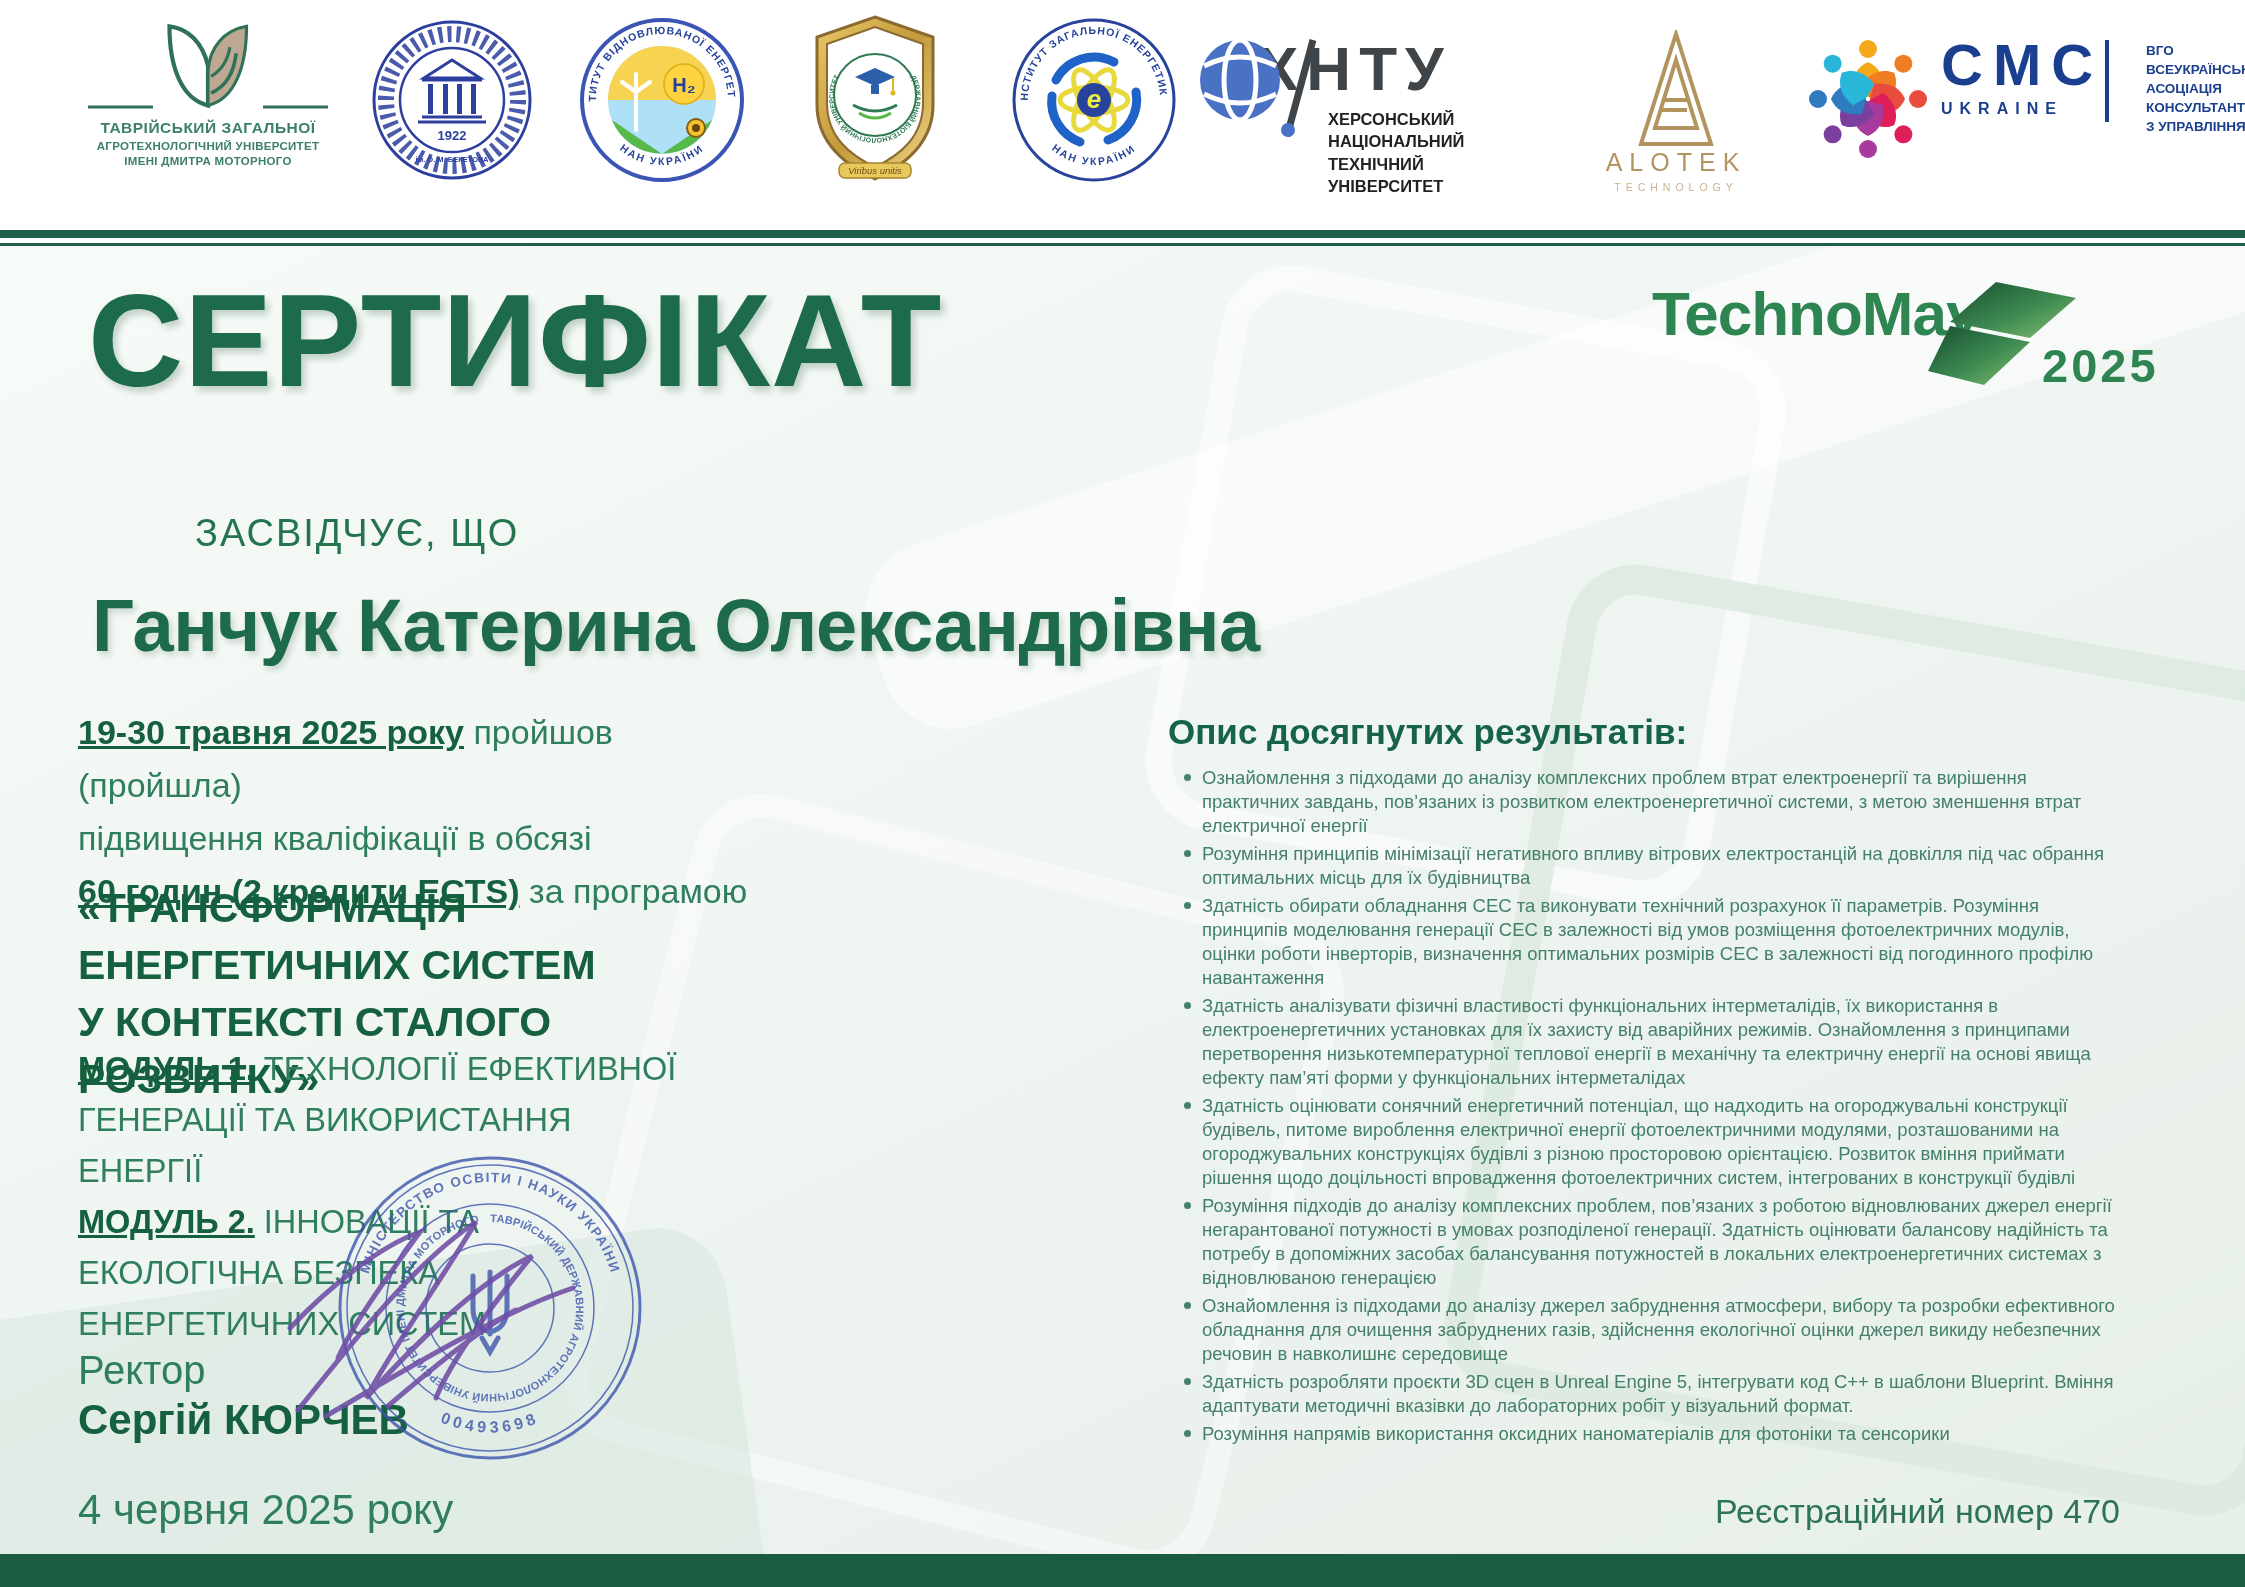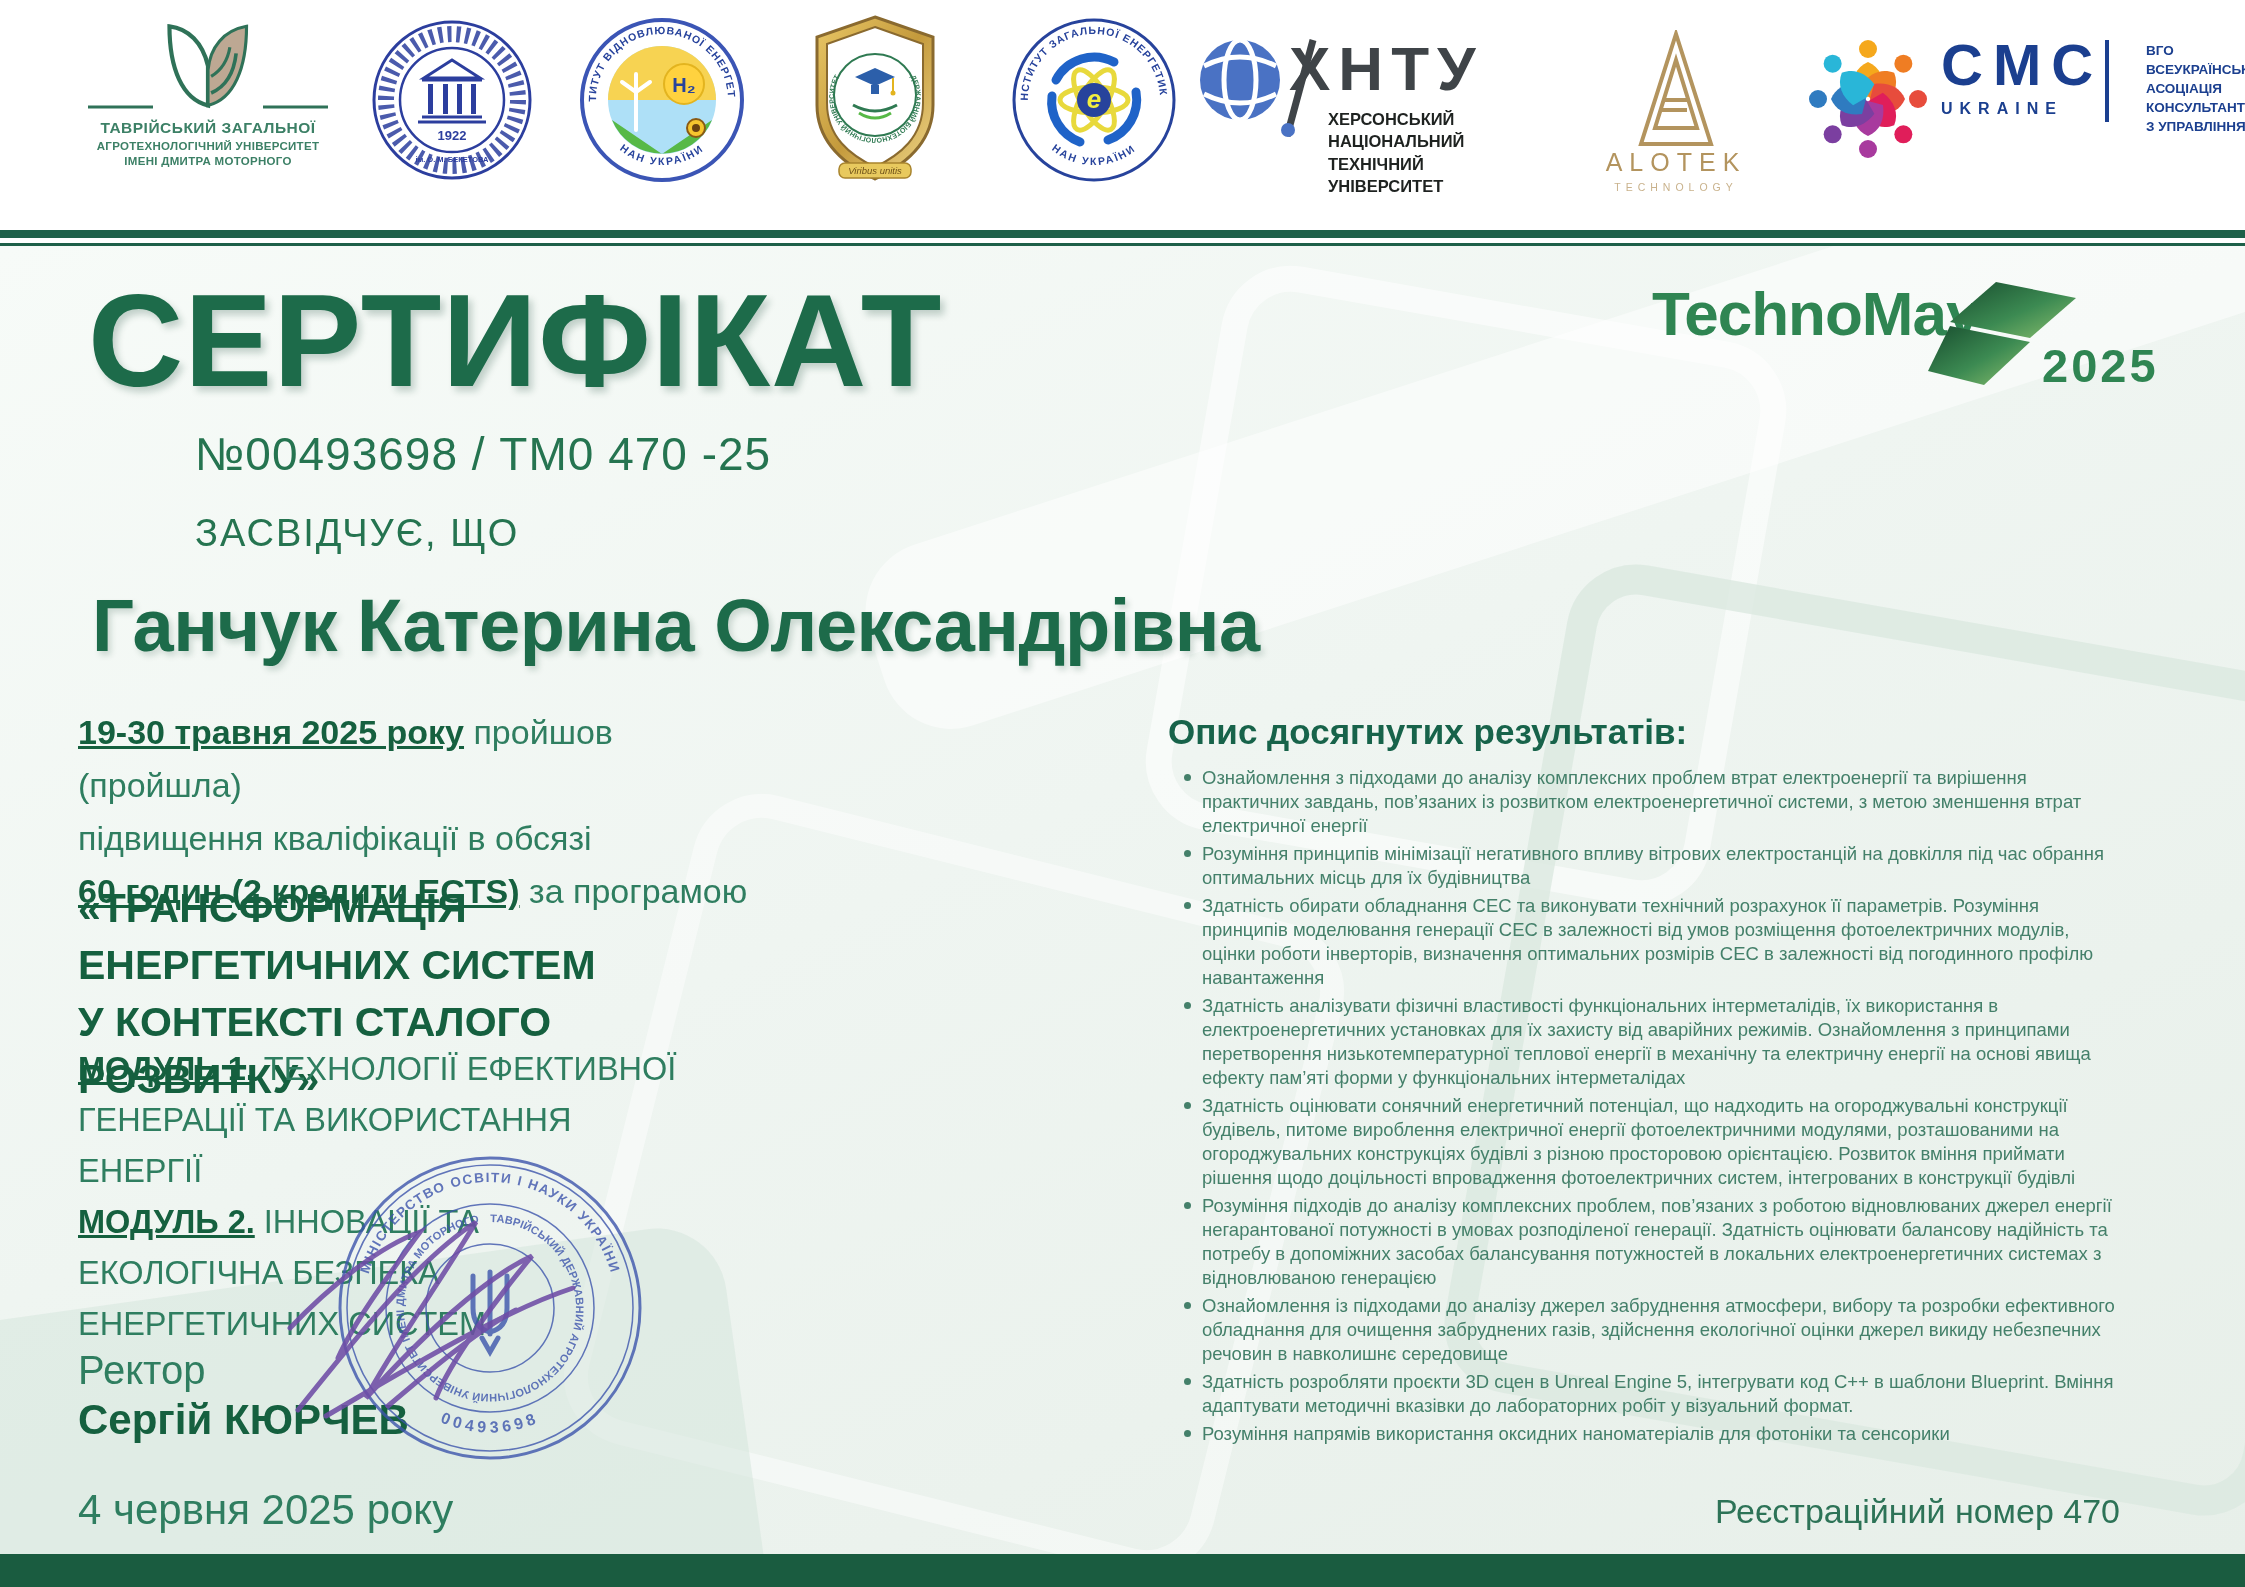--- a/index.html
+++ b/index.html
@@ -214,21 +214,21 @@
       <svg width="130" height="100" viewBox="0 0 130 100" style="position:absolute;left:0;top:0;">
         <circle cx="45" cy="42" r="40" fill="#4a72c4"></circle>
         <g stroke="#ffffff" stroke-width="5" fill="none">
           <ellipse cx="45" cy="42" rx="16" ry="40"></ellipse>
           <path d="M9 28 Q45 10 81 28"></path>
           <path d="M9 56 Q45 74 81 56"></path>
         </g>
         <line x1="118" y1="2" x2="92" y2="98" stroke="#3f4448" stroke-width="7"></line>
         <circle cx="93" cy="92" r="7" fill="#4a72c4"></circle>
       </svg>
-      <div class="khntu-abbr" style="margin-left:94px;">ХНТУ</div>
+      <div class="khntu-abbr" style="margin-left:62px;">ХНТУ</div>
       <div class="khntu-lines" style="margin-left:133px;margin-top:8px;">
         <div>ХЕРСОНСЬКИЙ</div>
         <div>НАЦІОНАЛЬНИЙ ТЕХНІЧНИЙ</div>
         <div>УНІВЕРСИТЕТ</div>
       </div>
     </div>
 
     <div class="logo" style="left:1596px;top:30px;width:160px;">
       <svg width="78" height="118" viewBox="0 0 78 118" style="display:block;margin:0 auto;">
         <g fill="none" stroke="#b3945e" stroke-width="4">
@@ -304,21 +304,20 @@
           <stop offset=".55" stop-color="#3c8a52"></stop>
           <stop offset="1" stop-color="#8cc06e"></stop>
       </linearGradient>
     </defs>
     <polygon points="68,0 148,16 102,56 22,40" fill="url(#grib)"></polygon>
     <polygon points="22,44 102,60 56,103 0,89" fill="url(#grib)"></polygon>
   </svg>
   <div id="brand-year">2025</div>
 
   <div id="title">СЕРТИФІКАТ</div>
-  <div id="number">№00493698 / ТМ0 470 -25</div>
   <div id="certifies">ЗАСВІДЧУЄ, ЩО</div>
   <div id="holder">Ганчук Катерина Олександрівна</div>
 
   <div id="details">
     <span class="bold-g">19-30 травня 2025 року</span><span class="thin-g"> пройшов (пройшла)</span><br>
     <span class="thin-g">підвищення кваліфікації в обсязі</span><br>
     <span class="bold-g">60 годин (2 кредити ECTS)</span><span class="thin-g"> за програмою</span>
   </div>
 
   <div id="program">

